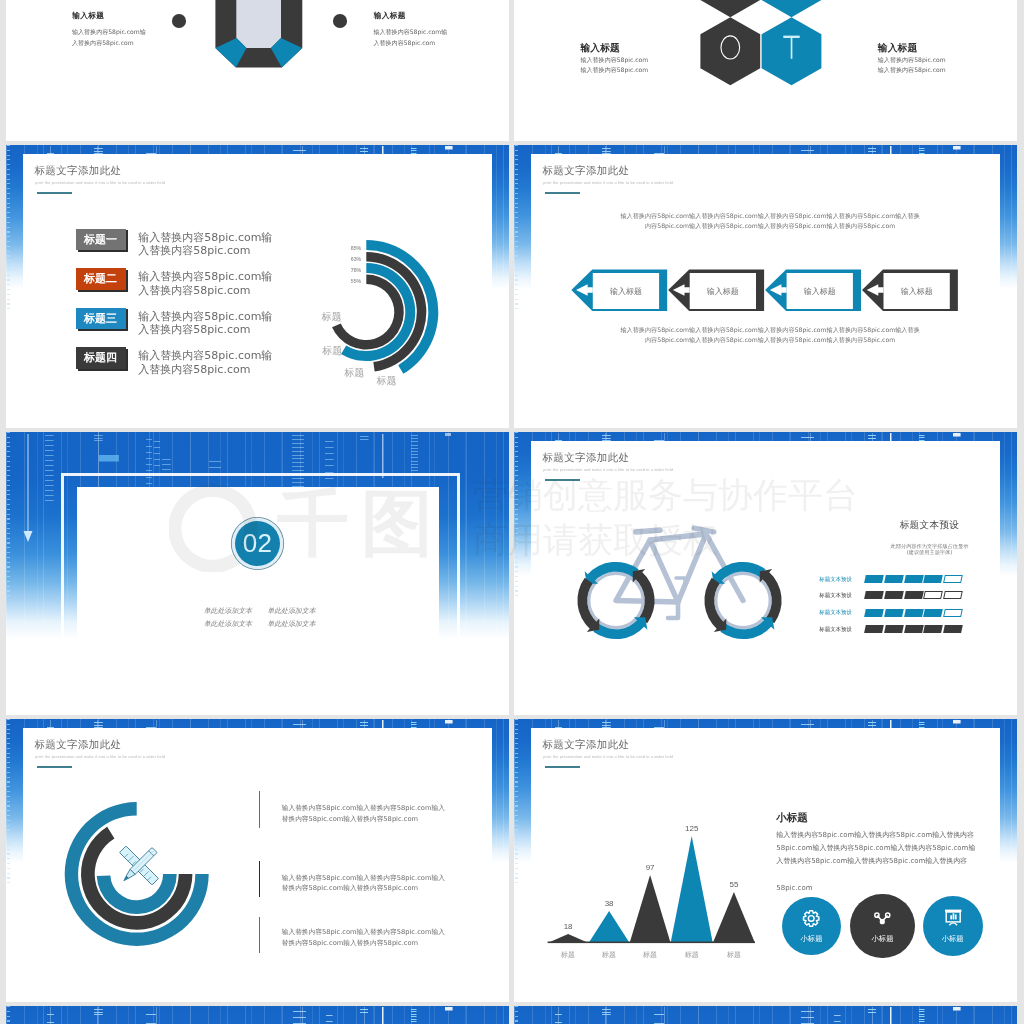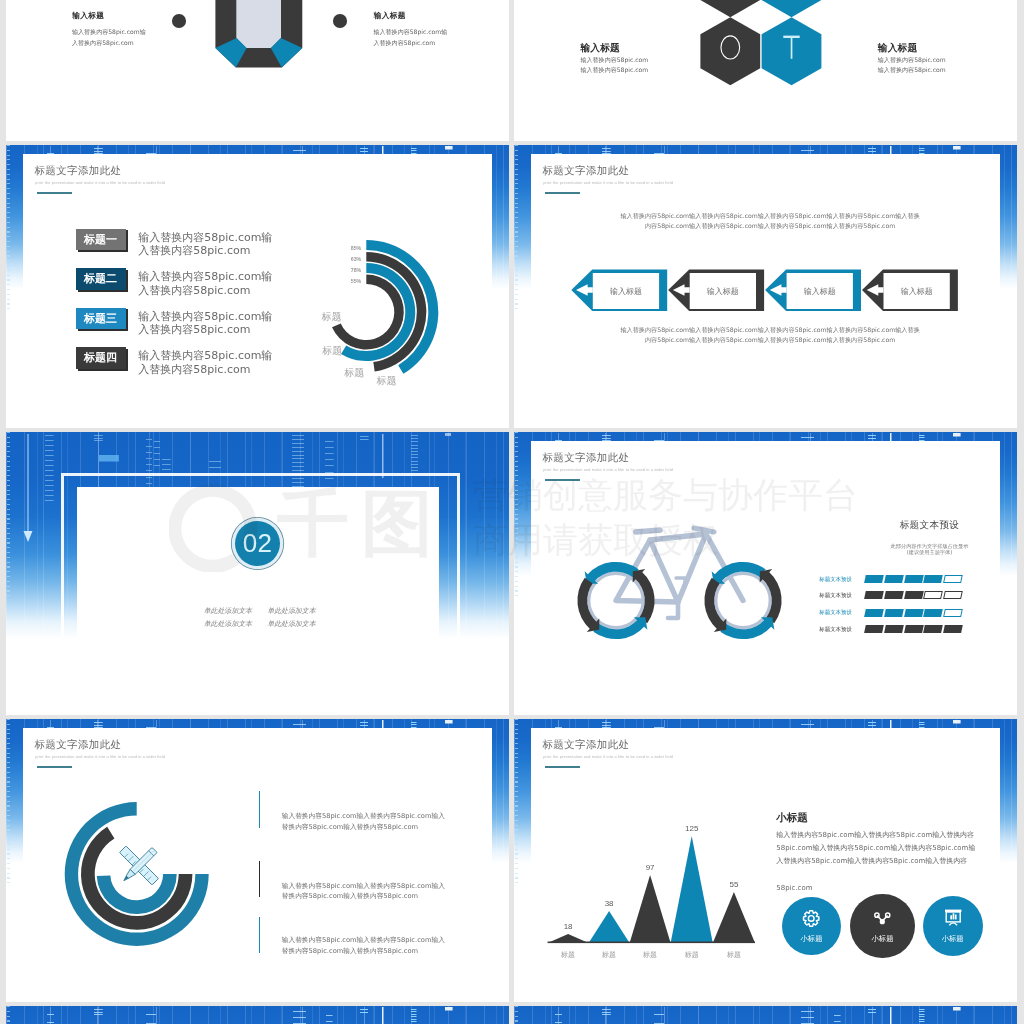--- a/index.html
+++ b/index.html
@@ -183,21 +183,21 @@
      38.5px 3px,38.5px 8px,38.5px 13px,38.5px 18px,38.5px 23px,38.5px 28px,38.5px 33px,38.5px 38px,38.5px 43px,38.5px 48px,38.5px 53px,38.5px 58px,38.5px 63px,38.5px 68px,88px 2.5px,88px 5.5px,88px 8.0px,91.8px 0px,93px 22.8px,140.2px 7.4px,140.2px 13.600000000000001px,140.2px 19.8px,140.2px 26.0px,140.2px 32.2px,140.2px 38.4px,140.2px 44.6px,140.2px 50.8px,147.6px 8.6px,147.6px 14.8px,147.6px 21.0px,147.6px 27.200000000000003px,147.6px 33.4px,143.4px 0px,156.3px 27.3px,156.3px 32.3px,156.3px 37.2px,203.4px 28.5px,203.4px 34.7px,286px 3.0px,286px 6.9px,286px 10.8px,286px 14.7px,286px 18.6px,286px 22.5px,286px 26.4px,286px 30.3px,286px 34.2px,286px 38.1px,286px 42.0px,286px 45.9px,286px 49.8px,286px 53.699999999999996px,319.2px 8.6px,319.2px 14.8px,319.2px 21.0px,319.2px 27.200000000000003px,319.2px 33.4px,319.2px 39.6px,319.2px 45.800000000000004px,353.7px 3.7px,353.7px 7.4px,375.8px 2px,405.4px 3.0px,405.4px 6.2px,405.4px 9.4px,405.4px 12.600000000000001px,405.4px 15.8px,405.4px 19.0px,405.4px 22.200000000000003px,405.4px 25.400000000000002px,405.4px 28.6px,405.4px 31.8px,405.4px 35.0px,405.4px 38.2px,438.6px 1.2px;}
 
   
   .pnl-title{position:absolute;left:0;top:86.5px;width:831px;text-align:center;color:#4a4a4a;font-size:9.6px;letter-spacing:.35px;}
   .pnl-sub{position:absolute;left:0;width:831px;text-align:center;color:#7b7b7b;font-size:5.2px;}
   .blabel{position:absolute;font-size:5.45px;white-space:nowrap;}
   .bseg{position:absolute;height:7.5px;box-sizing:border-box;transform:skewX(-12deg);}
 
   
   .vbar2{position:absolute;width:1.8px;height:36.6px;}
-  .itx{position:absolute;white-space:nowrap;color:#6d6d6d;font-size:6.7px;margin-top:8px;}
+  .itx{position:absolute;white-space:nowrap;color:#6d6d6d;font-size:6.7px;}
 
   
   .mval{position:absolute;transform:translateX(-50%);color:#5b5b5b;font-size:8px;white-space:nowrap;}
   .mcat{position:absolute;transform:translateX(-50%);color:#9a9a9a;font-size:7px;white-space:nowrap;}
   .mhead{position:absolute;color:#2e2e2e;font-size:10.5px;font-weight:bold;white-space:nowrap;}
   .mpara{position:absolute;color:#6a6a6a;font-size:6.98px;white-space:nowrap;}
   .circ{position:absolute;border-radius:50%;}
   .circlab{position:absolute;transform:translateX(-50%);color:#fff;font-size:7.3px;white-space:nowrap;}
 </style>
 </head>
@@ -259,21 +259,21 @@
     <div class="ttl cn" style="left:11.5px;top:10.3px">标题文字添加此处</div>
     <div class="sub" style="left:12.3px;top:26.5px">print the presentation and make it into a film to be used in a wider field</div>
     <div class="ubar" style="left:14.4px;top:37.9px;width:34.7px"></div>
 
     <div class="tagbox" style="left:52.5px;top:74.6px">
       <div class="sh"></div>
       <div class="fg cn" style="background:#737373">标题一</div>
     </div>
     <div class="tagbox" style="left:52.5px;top:114px">
       <div class="sh"></div>
-      <div class="fg cn" style="background:#0c4a6e">标题二</div>
+      <div class="fg cn" style="background:#c2410c">标题二</div>
     </div>
     <div class="tagbox" style="left:52.5px;top:153.5px">
       <div class="sh"></div>
       <div class="fg cn" style="background:#1e88c0">标题三</div>
     </div>
     <div class="tagbox" style="left:52.5px;top:192.9px">
       <div class="sh"></div>
       <div class="fg cn" style="background:#3a3a3a">标题四</div>
     </div>
 

